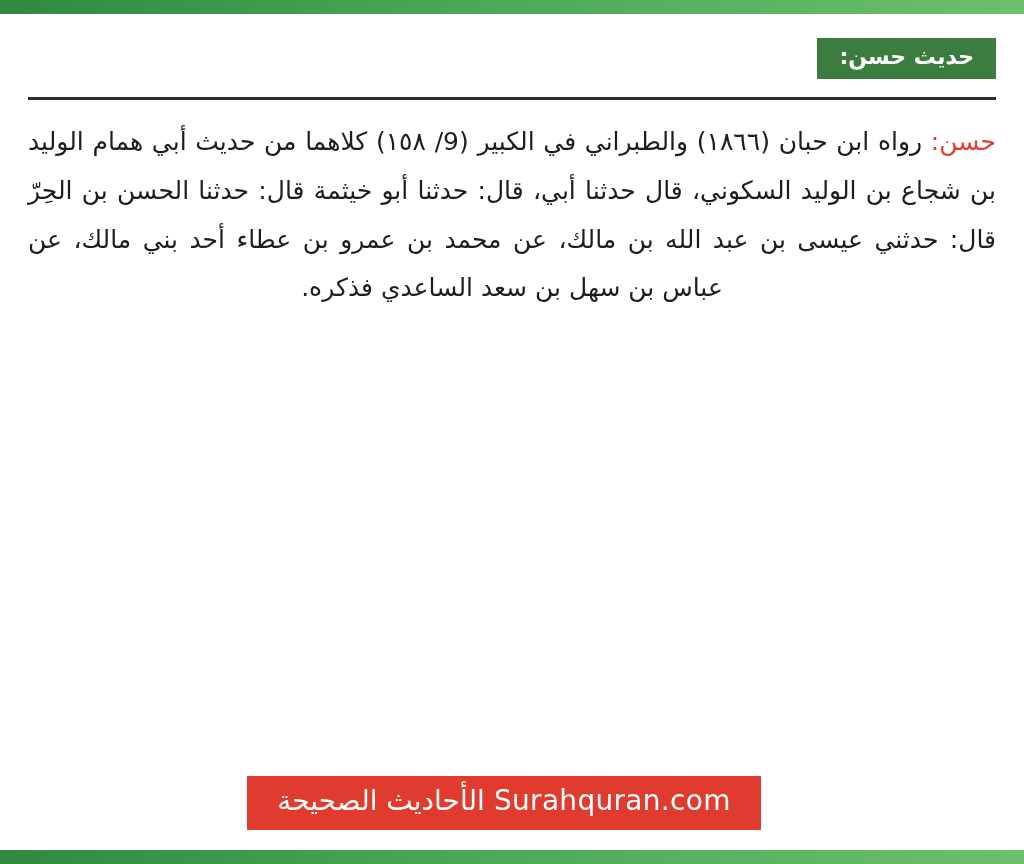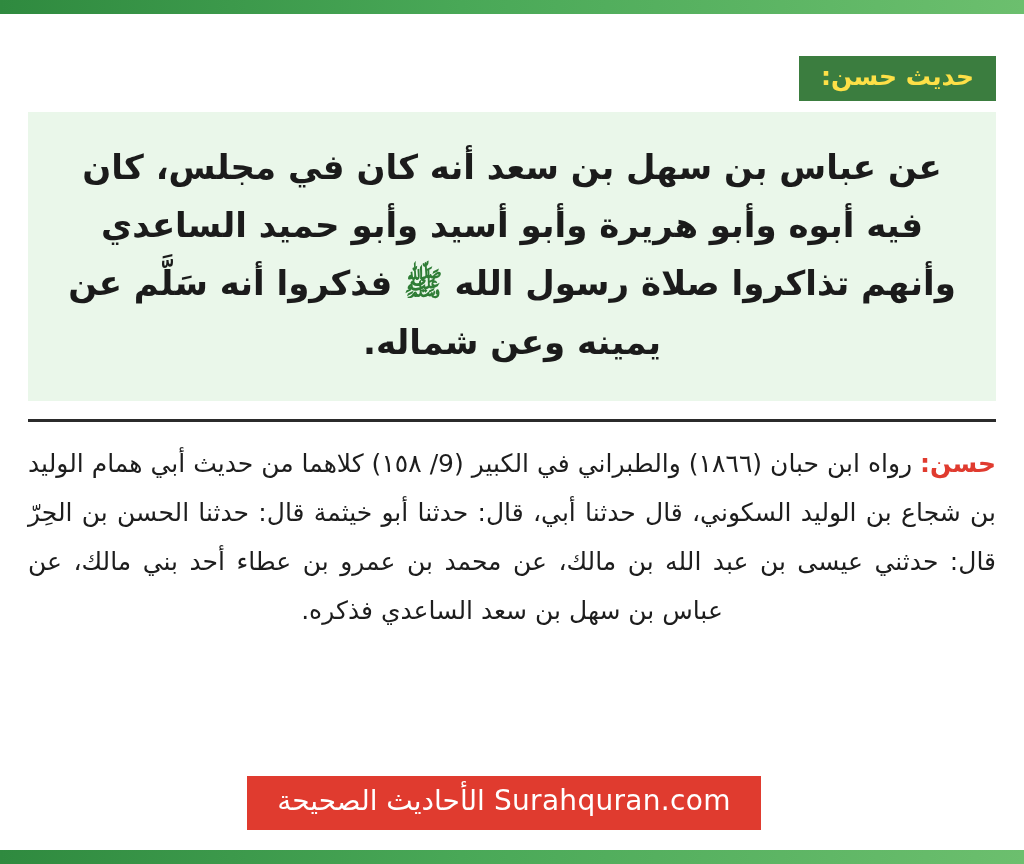--- a/index.html
+++ b/index.html
@@ -44,27 +44,26 @@
     padding: 24px 28px 0 28px;
   }
   
   .grade-row {
     display: flex;
     justify-content: flex-start;
     align-items: center;
   }
   .grade-badge {
     background: #3b7d3f;
-    color: #fde047;
-    font-size: 25px;
+    color: #ffffff;
+    font-size: 22px;
     font-weight: bold;
     padding: 7px 22px 10px 22px;
     line-height: 1.1;
     white-space: nowrap;
-    margin-top: 18px;
   }
   
   .hadith-box {
     margin-top: 11px;
     background: #eaf7ea;
     padding: 26px 34px 30px 34px;
   }
   .hadith-text {
     font-size: 34px;
     font-weight: bold;
@@ -87,21 +86,21 @@
   .takhrij {
     margin-top: 18px;
     font-size: 25px;
     line-height: 1.95;
     color: #1d1d1d;
     text-align: justify;
     text-align-last: center;
   }
   .takhrij .grade-inline {
     color: #e03b2f;
-    font-weight: bold;
+    font-weight: normal;
   }
   
   .footer-row {
     position: absolute;
     left: 0;
     right: 16px;
     bottom: 20px;
     display: flex;
     justify-content: center;
   }
@@ -121,27 +120,20 @@
 <div class="page">
 
   <div class="top-bar-gradient"></div>
 
   <div class="inner">
 
     <div class="grade-row">
       <div class="grade-badge">حديث حسن:</div>
     </div>
 
-    <div class="hadith-box">
-      <div class="hadith-text">
-        <span>عن عباس بن سهل بن سعد أنه كان في مجلس، كان فيه أبوه وأبو هريرة وأبو أسيد وأبو حميد الساعدي وأنهم تذاكروا صلاة رسول الله</span>
-        <span class="salla">ﷺ</span>
-        <span>فذكروا أنه سَلَّم عن يمينه وعن شماله.</span>
-      </div>
-    </div>
 
     <div class="divider"></div>
 
     <div class="takhrij">
       <span class="grade-inline">حسن:</span><span> رواه ابن حبان (١٨٦٦) والطبراني في الكبير (9/ ١٥٨) كلاهما من حديث أبي همام الوليد بن شجاع بن الوليد السكوني، قال حدثنا أبي، قال: حدثنا أبو خيثمة قال: حدثنا الحسن بن الحِرّ قال: حدثني عيسى بن عبد الله بن مالك، عن محمد بن عمرو بن عطاء أحد بني مالك، عن عباس بن سهل بن سعد الساعدي فذكره.</span>
     </div>
 
   </div>
 
   <div class="footer-row">

